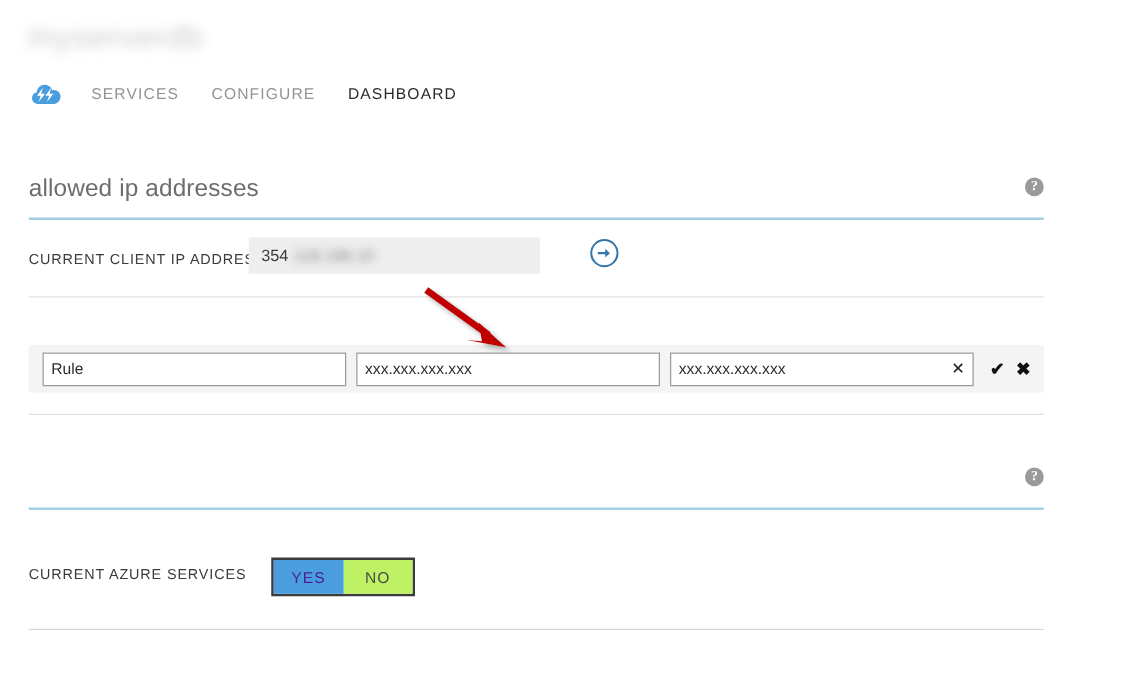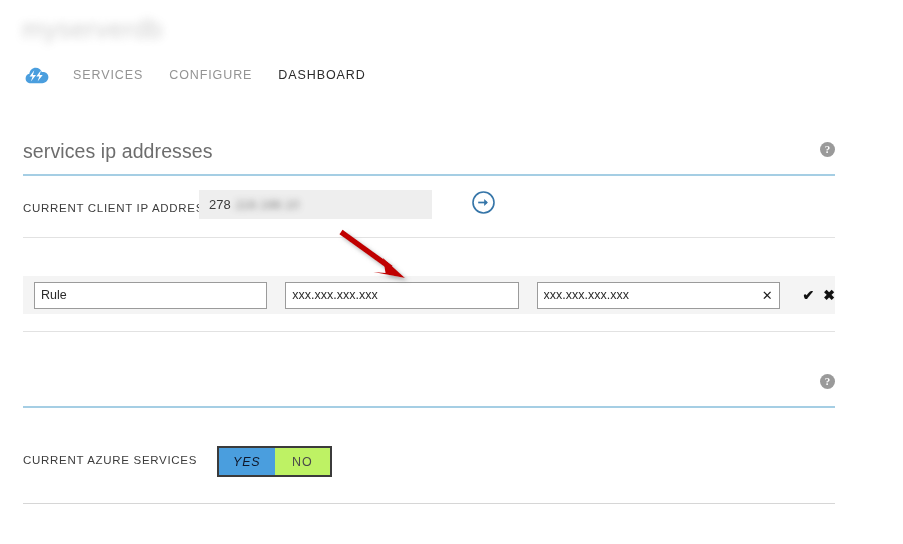--- a/index.html
+++ b/index.html
@@ -162,21 +162,20 @@
     background: #e2e2e2;
   }
   .rule-row {
     position: absolute;
     left: 0;
     width: 812px;
     height: 38px;
     background: #f4f4f4;
     display: flex;
     align-items: center;
-    gap: 10px;
   }
   .txtin {
     height: 21px;
     border: 1px solid #9b9b9b;
     background: #ffffff;
     font-family: "Liberation Sans", sans-serif;
     font-size: 12.5px;
     color: #2b2b2b;
     padding: 2px 6px;
     box-sizing: content-box;
@@ -233,22 +232,21 @@
     align-items: center;
     justify-content: center;
     font-size: 12.5px;
     letter-spacing: 0.8px;
     cursor: pointer;
     background: #bef264;
     color: #4a4a4a;
   }
   .toggle-opt.on {
     background: #4a9ede;
-    color: #0f172a;
-    font-style: italic;
+    color: #4c1d95;
   }
 
   .bottom-rule {
     position: absolute;
     left: 23px;
     top: 503px;
     width: 812px;
     height: 1px;
     background: #d6d6d6;
   }
@@ -284,29 +282,29 @@
     <span class="nav-tab">CONFIGURE</span>
     <span class="nav-tab active">DASHBOARD</span>
   </div>
 </div>
 
 <div class="content">
 
   <div class="section" style="top:140px;">
 
     <div class="section-head">
-      <span class="section-title">services ip addresses</span>
+      <span class="section-title">allowed ip addresses</span>
       <span class="help-icon">?</span>
     </div>
 
     <div class="field-row" style="margin-top:4px;">
       <span class="field-label">CURRENT CLIENT IP ADDRESS</span>
 
       <div class="readonly-box">
-        <span class="ip-visible">278</span>
+        <span class="ip-visible">354</span>
         <span class="ip-redacted">.118.188.10</span>
       </div>
 
       <span class="add-ip-btn">
         <svg width="25" height="25" viewBox="0 0 25 25" aria-hidden="true">
           <circle cx="12.5" cy="12.5" r="10.5" fill="#ffffff" stroke="#3575a8" stroke-width="1.6"></circle>
           <path d="M7.2 12.5 H16.0" stroke="#3575a8" stroke-width="1.7" fill="none"></path>
           <path d="M13.2 9.0 L16.9 12.5 L13.2 16.0 Z" fill="#3575a8"></path>
         </svg>
       </span>

